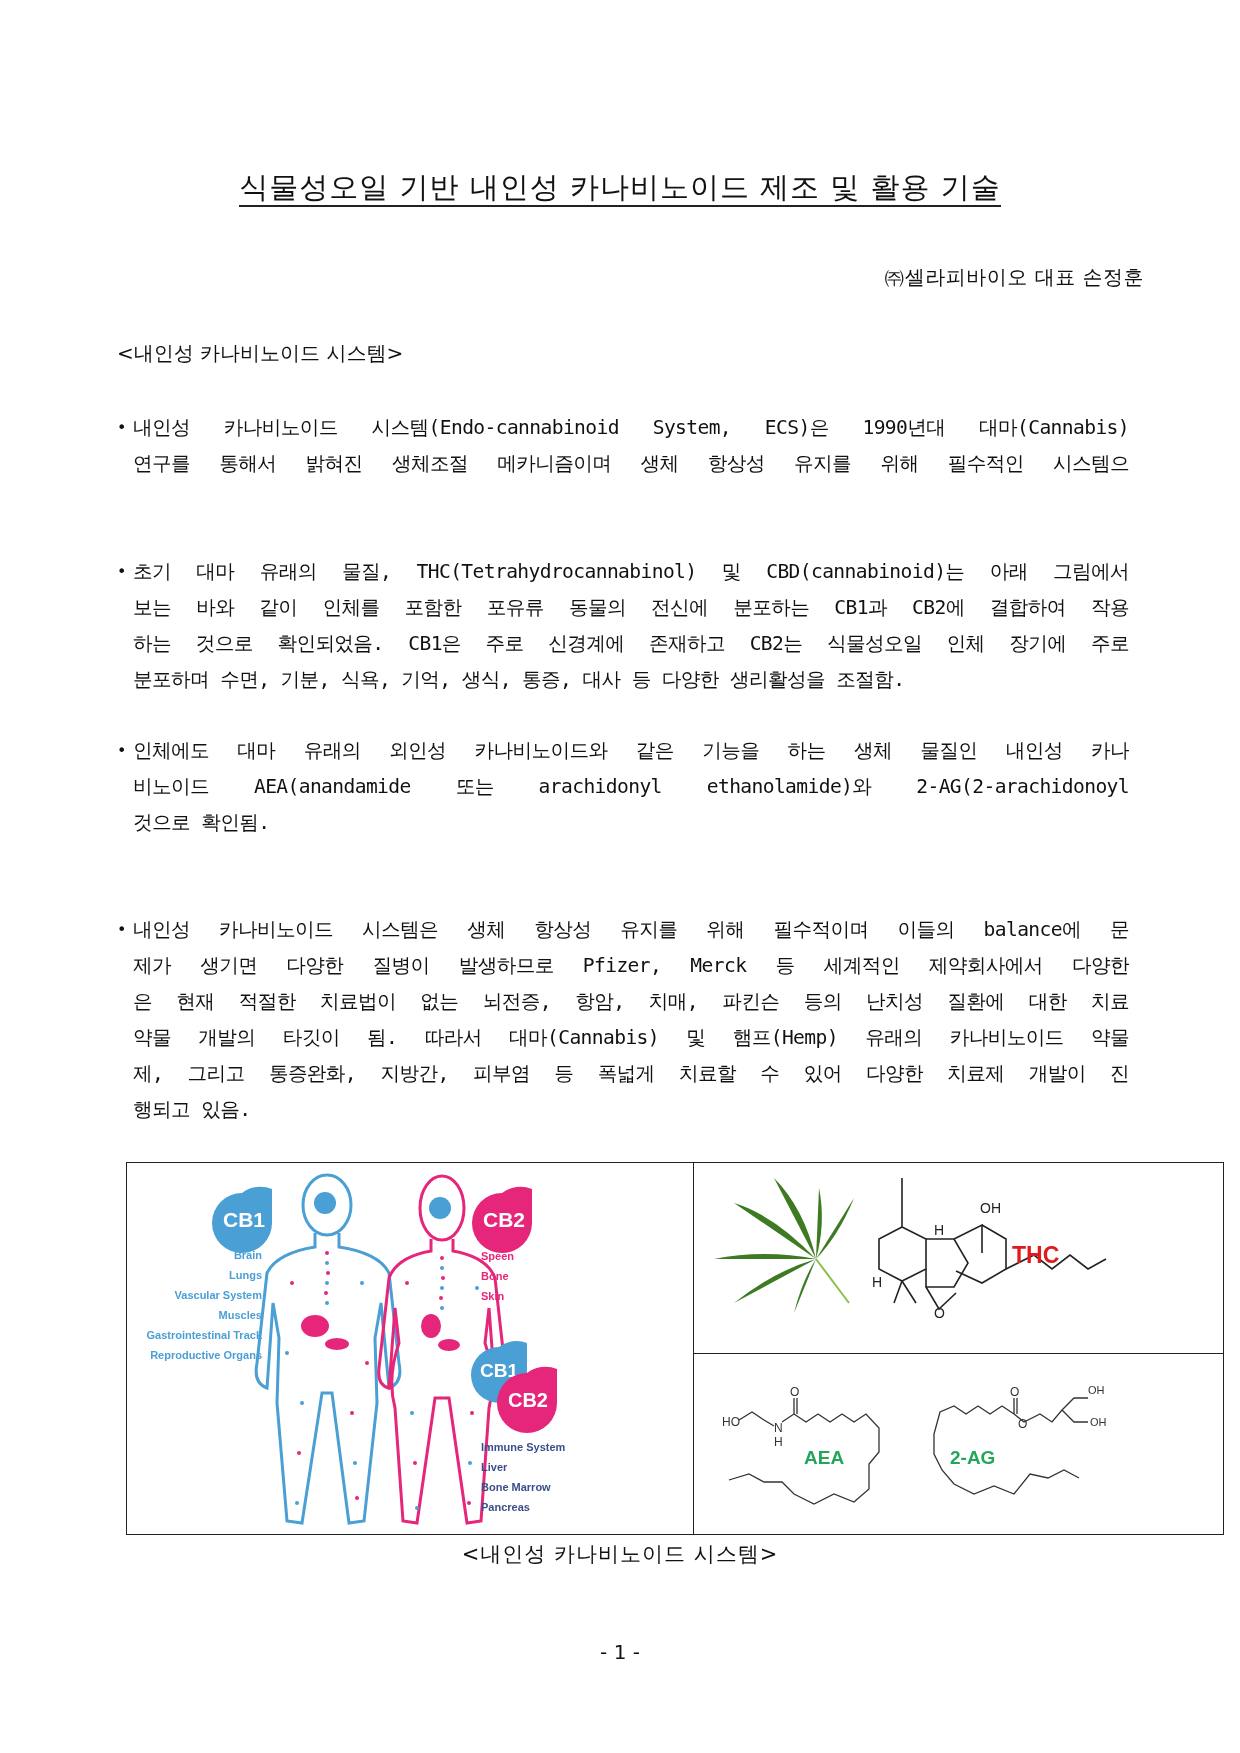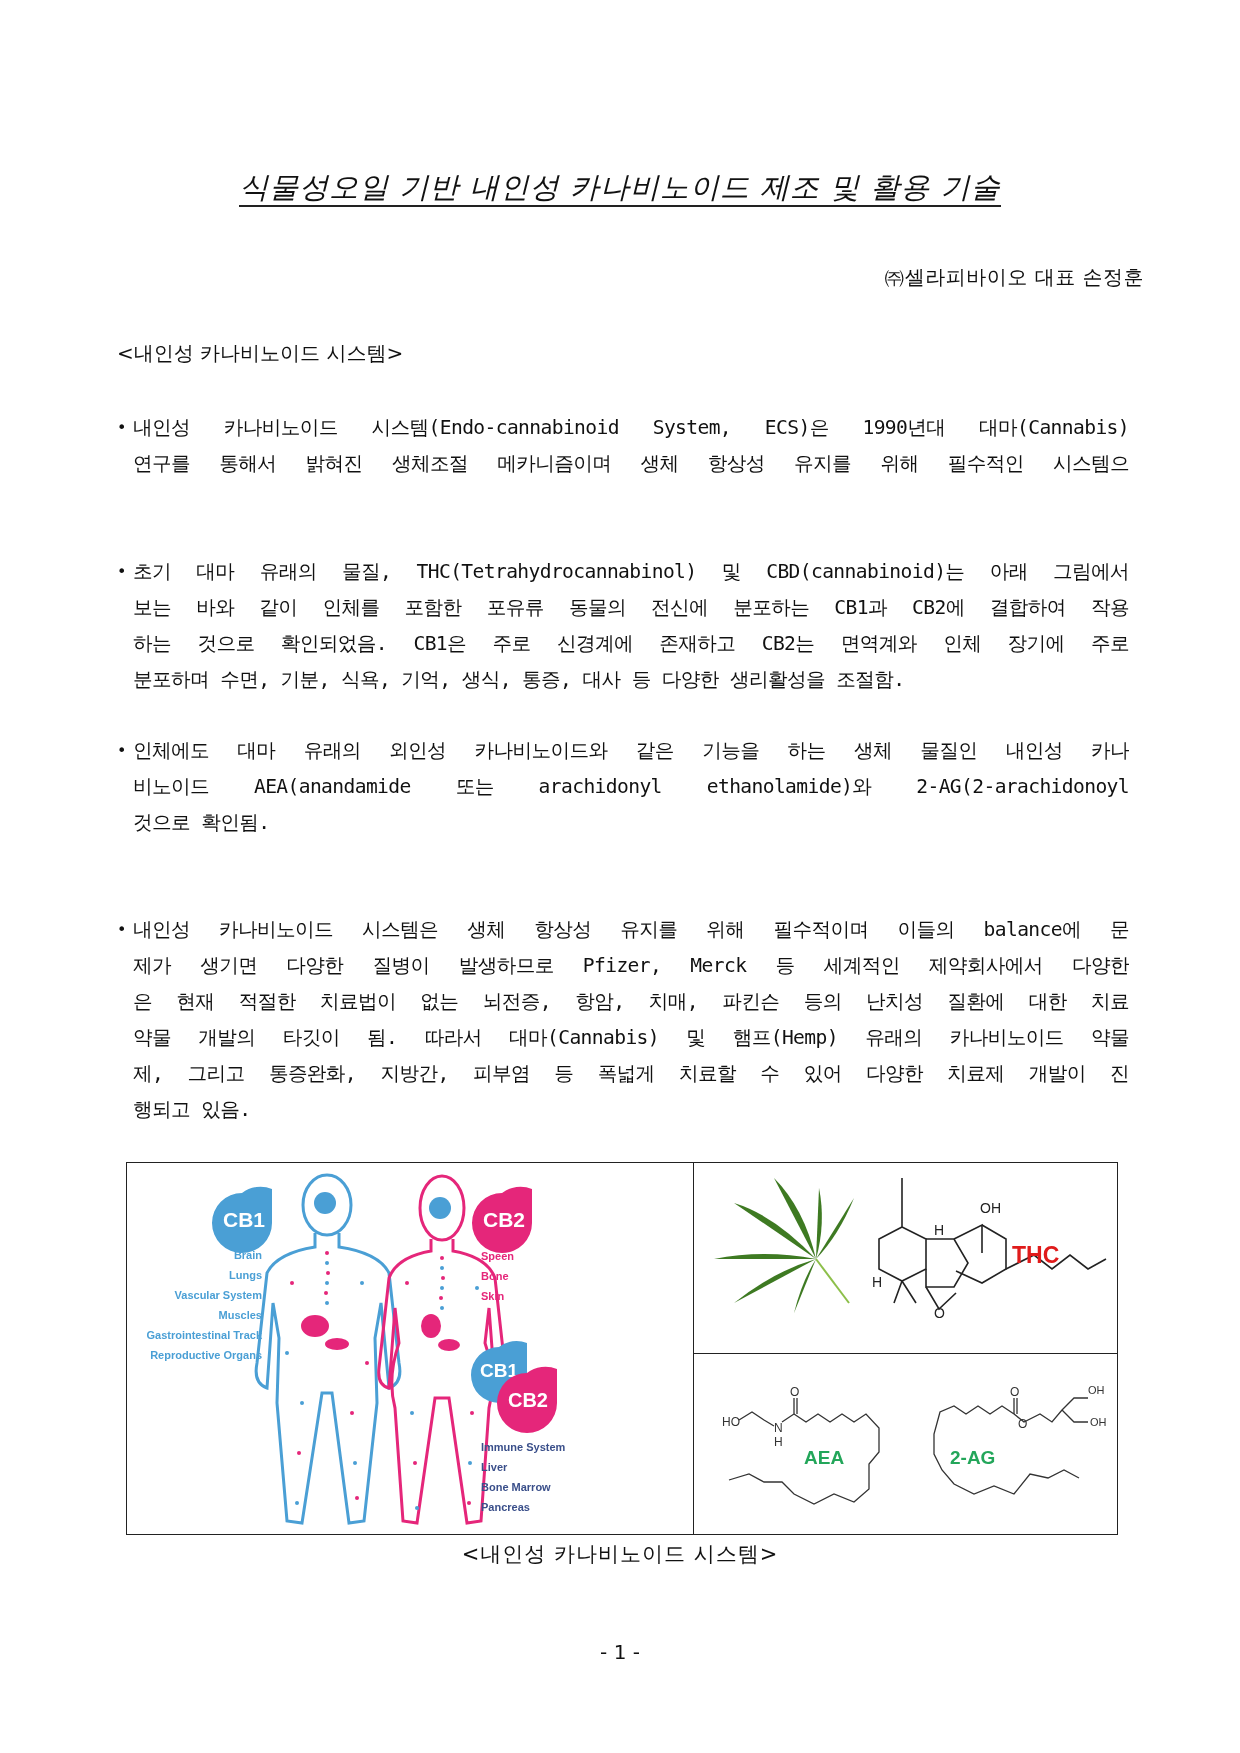--- a/index.html
+++ b/index.html
@@ -1,28 +1,28 @@
 <!DOCTYPE html>
 <html><head>
 <meta charset="utf-8">
 <style>
   html, body { margin: 0; padding: 0; background: #ffffff; }
   body { width: 1240px; height: 1753px; position: relative; overflow: hidden;
          font-family: "DejaVu Sans", sans-serif; color: #111; }
   .abs { position: absolute; }
-  .title { left: 0; width: 1240px; top: 168px; text-align: center; font-size: 29px; letter-spacing: 1px; font-style: italic; }
+  .title { left: 0; width: 1240px; top: 168px; text-align: center; font-size: 29px; letter-spacing: 1px; }
   .title span { border-bottom: 2px solid #222; padding-bottom: 1px; }
   .author { right: 96px; top: 264px; font-size: 20px; letter-spacing: 0.5px; }
   .section-heading { left: 117px; top: 340px; font-size: 20px; }
   .bullet-block { left: 117px; width: 1012px; font-family: "DejaVu Sans Mono", monospace; font-size: 19.6px; line-height: 36px; }
   .bullet-dot { position: absolute; left: 0; top: 0; font-family: "DejaVu Sans", sans-serif; font-size: 16px; }
   .bullet-lines { margin-left: 16px; }
   .bullet-lines div { text-align: justify; text-align-last: justify; white-space: nowrap; overflow: hidden; letter-spacing: -0.6px; }
   .bullet-lines div.last { text-align-last: left; }
-  .figure { left: 126px; top: 1162px; width: 992px; height: 373px; border: 1.5px solid #222; box-sizing: border-box; }
+  .figure { left: 126px; top: 1162px; width: 1098px; height: 373px; border: 1.5px solid #222; box-sizing: border-box; }
   .fig-left { position: absolute; left: 0; top: 0; width: 566px; height: 100%; border-right: 1.5px solid #222; }
   .fig-right-top { position: absolute; left: 567px; top: 0; right: 0; height: 190px; border-bottom: 1.5px solid #222; }
   .fig-right-bottom { position: absolute; left: 567px; top: 191px; right: 0; bottom: 0; }
   .caption { left: 0; width: 1240px; top: 1540px; text-align: center; font-size: 21px; letter-spacing: 1px; }
   .page-number { left: 0; width: 1240px; top: 1640px; text-align: center; font-size: 20px; }
   svg text { font-family: "Liberation Sans", sans-serif; }
 </style>
 </head>
 <body>
 
@@ -38,21 +38,21 @@
     <div>내인성 카나비노이드 시스템(Endo-cannabinoid System, ECS)은 1990년대 대마(Cannabis)</div>
     <div>연구를 통해서 밝혀진 생체조절 메카니즘이며 생체 항상성 유지를 위해 필수적인 시스템으</div>
   </div>
 </div>
 
 <div class="abs bullet-block" style="top:554px;">
   <span class="bullet-dot">•</span>
   <div class="bullet-lines">
     <div>초기 대마 유래의 물질, THC(Tetrahydrocannabinol) 및 CBD(cannabinoid)는 아래 그림에서</div>
     <div>보는 바와 같이 인체를 포함한 포유류 동물의 전신에 분포하는 CB1과 CB2에 결합하여 작용</div>
-    <div>하는 것으로 확인되었음. CB1은 주로 신경계에 존재하고 CB2는 면역계와 인체 장기에 주로</div>
+    <div>하는 것으로 확인되었음. CB1은 주로 신경계에 존재하고 CB2는 식물성오일 인체 장기에 주로</div>
     <div class="last">분포하며 수면, 기분, 식욕, 기억, 생식, 통증, 대사 등 다양한 생리활성을 조절함.</div>
   </div>
 </div>
 
 <div class="abs bullet-block" style="top:733px;">
   <span class="bullet-dot">•</span>
   <div class="bullet-lines">
     <div>인체에도 대마 유래의 외인성 카나비노이드와 같은 기능을 하는 생체 물질인 내인성 카나</div>
     <div>비노이드 AEA(anandamide 또는 arachidonyl ethanolamide)와 2-AG(2-arachidonoyl</div>
     <div class="last">것으로 확인됨.</div>

